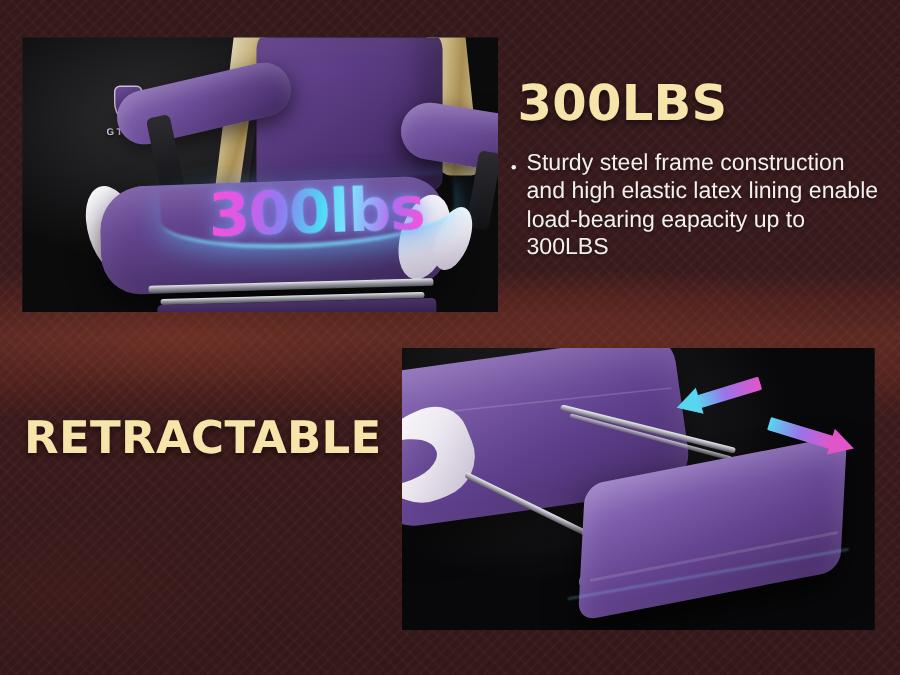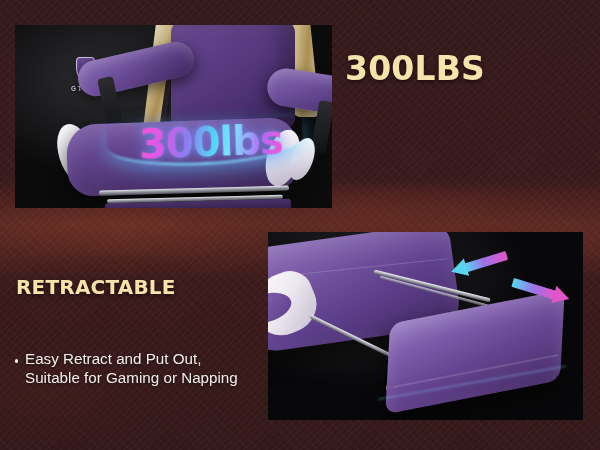--- a/index.html
+++ b/index.html
@@ -343,21 +343,21 @@
     width:3.4px; height:3.4px;
     background:#f2efed;
     border-radius:50%;
   }
 
   
   #head-300 { left:345px; top:52px; font-size:33px; }
   #list-300 { left:340px; top:100px; width:252px; font-size:15.4px; }
 
   
-  #head-retract { left:16px; top:277px; font-size:20px; }
+  #head-retract { left:16px; top:277px; font-size:30px; }
   #list-retract { left:14px; top:350px; width:232px; font-size:15.2px; }
 </style>
 </head>
 <body>
 
 <div id="poster">
 
   <div class="photo" id="photo-chair">
 
     <div class="trim" id="trim-left"></div>
@@ -384,28 +384,28 @@
     <div class="rail" id="rail-1"></div>
     <div id="rail-base"></div>
     <div class="rail" id="rail-2"></div>
 
     <div id="swoosh"></div>
     <div id="overlay-300">300lbs</div>
   </div>
 
   <div class="heading" id="head-300">300LBS</div>
 
+  <ul class="bullet-list" id="list-300">
+    <li>Sturdy steel frame construction and high elastic latex lining enable load-bearing eapacity up to 300LBS</li>
+  </ul>
 
   <div class="heading" id="head-retract">
     <div>RETRACTABLE</div>
   </div>
 
-  <ul class="bullet-list" id="list-retract">
-    <li>Easy Retract and Put Out, Suitable for Gaming or Napping</li>
-  </ul>
 
   <div class="photo" id="photo-footrest">
 
     <div id="fr-seat"></div>
     <div id="fr-seat-crease"></div>
     <div id="fr-wing"></div>
     <div id="fr-wing-edge"></div>
 
     <div class="fr-bar" id="fr-bar-1"></div>
     <div class="fr-bar" id="fr-bar-3"></div>

